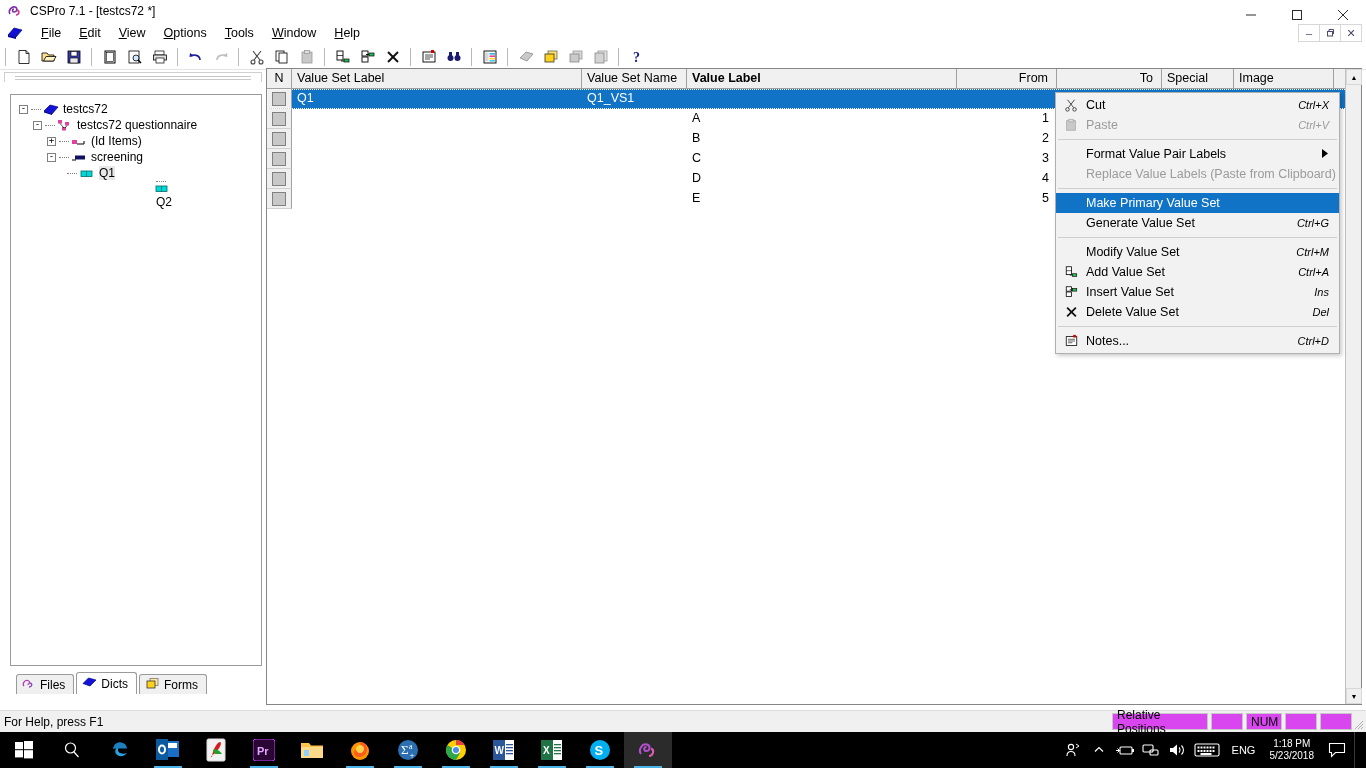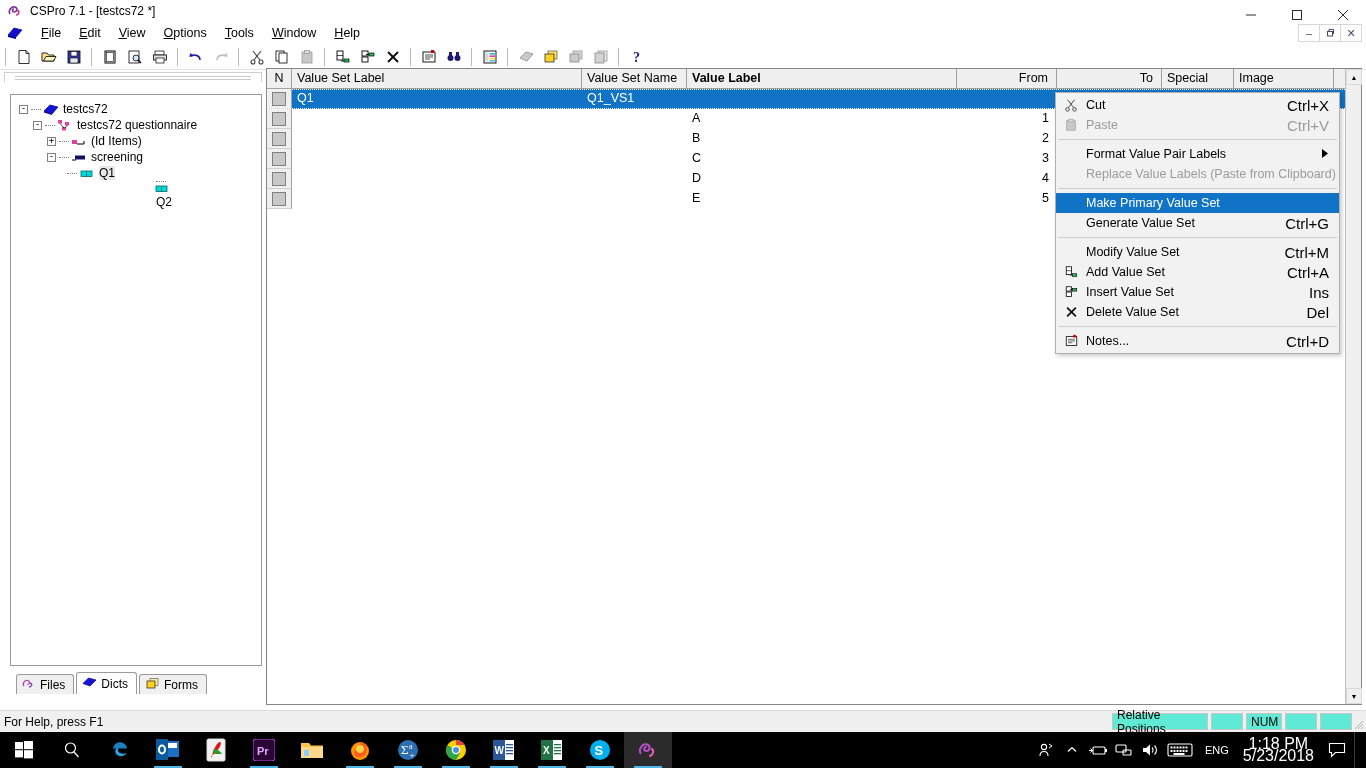--- a/index.html
+++ b/index.html
@@ -158,36 +158,36 @@
     box-shadow: 2px 2px 4px rgba(0,0,0,.2);
     padding: 2px 0; font-size: 12.5px; color: #000;
     z-index: 50;
   }
   .mi {
     display: flex; align-items: center; height: 20px; padding: 0 10px 0 0;
     position: relative;
   }
   .mi .mi-ico { width: 30px; flex: 0 0 30px; display: flex; align-items: center; justify-content: center; }
   .mi .mi-label { flex: 1 1 auto; white-space: nowrap; }
-  .mi .mi-accel { color: #000; font-size: 15px; margin-left: 17px; white-space: nowrap;}
+  .mi .mi-accel { color: #000; font-size: 11px; margin-left: 17px; white-space: nowrap; font-style: italic;}
   .mi.hl { background: #1073c6; color: #ffffff; }
   .mi.disabled, .mi.disabled .mi-accel { color: #9b9b9b; }
   .mi-sub { margin-left: 10px; font-size: 10px; }
   .msep { height: 1px; background: #cfcfcf; margin: 4px 2px; }
 
   
   .statusbar {
     position: absolute; left: 0; top: 710px; width: 1366px; height: 22px;
     background: #f0f0f0; border-top: 1px solid #dcdcdc;
     display: flex; align-items: center; font-size: 12px; color: #000;
   }
   .sb-text { margin-left: 4px; }
   .sb-panels { position: absolute; right: 14px; top: 2px; display: flex; gap: 3px; }
   .sb-panel {
-    height: 17px; border: 1px solid #c6c6c6; background: #5eead4;
+    height: 17px; border: 1px solid #c6c6c6; background: #d946ef;
     padding: 0 4px; display: flex; align-items: center; font-size: 12px;
   }
   .sb-grip {
     position: absolute; right: 2px; bottom: 2px; width: 12px; height: 12px;
   }
 
   
   .taskbar {
     position: absolute; left: 0; top: 732px; width: 1366px; height: 36px;
     background: #000000; display: flex; align-items: center;
@@ -198,21 +198,21 @@
   }
   .tb-item.active { background: #2b2b2b; }
   .tb-item .underline {
     position: absolute; bottom: 0; left: 10px; width: 28px; height: 2px; background: #4cb4e7;
   }
   .tray {
     position: absolute; right: 0; top: 0; height: 36px; display: flex; align-items: center;
     color: #ffffff; font-size: 11px;
   }
   .tray-ico { width: 26px; display: flex; align-items: center; justify-content: center; }
-  .clock { text-align: center; line-height: 12px; padding: 0 6px; font-size: 16px; }
+  .clock { text-align: center; line-height: 12px; padding: 0 6px; font-size: 10px; }
   .showdesk { width: 12px; height: 36px; border-left: 1px solid #3a3a3a; }
 </style>
 </head>
 <body>
 
 <div id="app">
 
   <div class="titlebar">
     <span class="title-icon">
       <svg width="16" height="16" viewBox="0 0 16 16">

